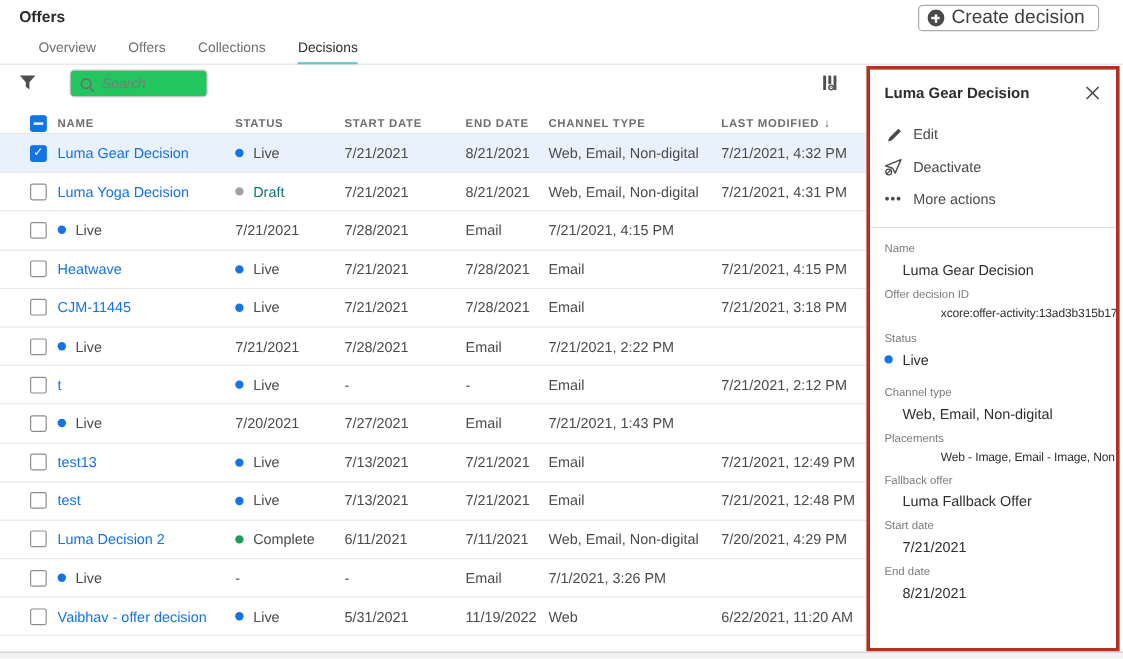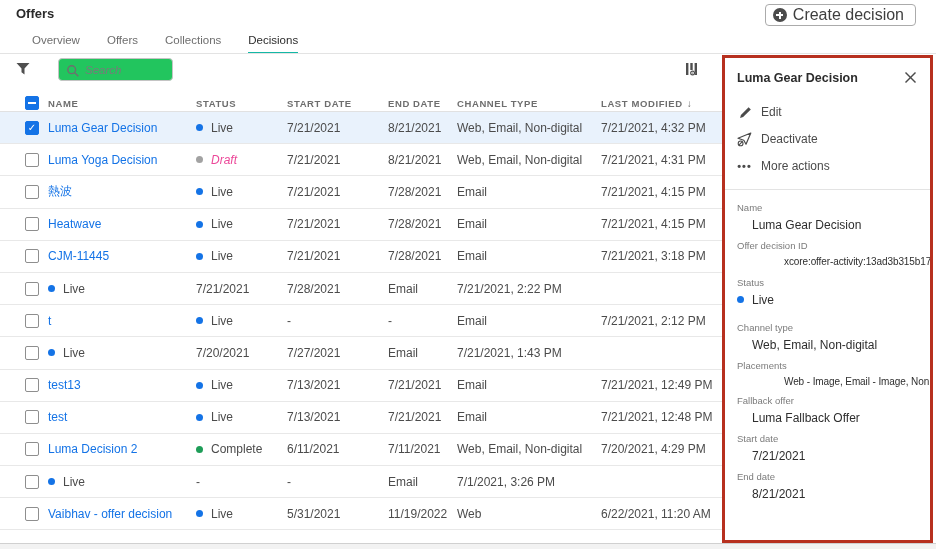--- a/index.html
+++ b/index.html
@@ -49,21 +49,21 @@
   .checkbox.checked::after{content:"\2713";color:#fff;font-size:10px;font-weight:700;line-height:1;}
   .checkbox.indeterminate{background:var(--c-accent);border-color:var(--c-accent);}
   .checkbox.indeterminate::after{content:"";width:8px;height:2px;background:#fff;}
   .name-link{color:var(--c-link);text-decoration:none;}
   .c-status{display:flex;align-items:center;}
   .dot{width:7px;height:7px;border-radius:50%;display:inline-block;flex:0 0 7px;}
   .dot.live{background:var(--c-live);}
   .dot.draft{background:var(--c-draft);}
   .dot.complete{background:var(--c-complete);}
   .status-text{margin-left:8px;}
-  .c-status.draft .status-text{font-style:italic;color:#ec4899;}
+  .c-status.draft .status-text{color:#0f766e;}
   
   .panel{position:absolute;left:722px;top:55px;width:211px;height:488px;background:#fff;
     border:3px solid var(--c-hl);padding:13px 10px 8px 12px;overflow:hidden;}
   .panel-head{display:flex;justify-content:space-between;align-items:flex-start;}
   .panel-title{font-size:12.5px;font-weight:700;color:#2C2C2C;}
   .close-btn{width:14px;height:14px;cursor:pointer;flex:0 0 14px;margin-right:2px;}
   .actions{margin-top:20px;display:flex;flex-direction:column;gap:12px;}
   .action{display:flex;align-items:flex-start;gap:9px;font-size:12px;color:#4A4A4A;cursor:pointer;}
   .action .ico{width:15px;height:15px;flex:0 0 15px;display:inline-flex;align-items:center;justify-content:center;}
   .dots-icon{font-size:11px;letter-spacing:1px;color:#4A4A4A;font-weight:700;line-height:1;}
@@ -175,21 +175,20 @@
     <div>7/21/2021</div>
     <div>8/21/2021</div>
     <div>Web, Email, Non-digital</div>
     <div>7/21/2021, 4:31 PM</div>
   </div>
 
   <div class="grid trow">
     <div class="c-check">
             <span class="checkbox"></span>
           </div>
-    <div><a href="#" class="name-link">熱波</a></div>
     <div class="c-status">
       <span class="dot live"></span>
       <span class="status-text">Live</span>
     </div>
     <div>7/21/2021</div>
     <div>7/28/2021</div>
     <div>Email</div>
     <div>7/21/2021, 4:15 PM</div>
   </div>
 

